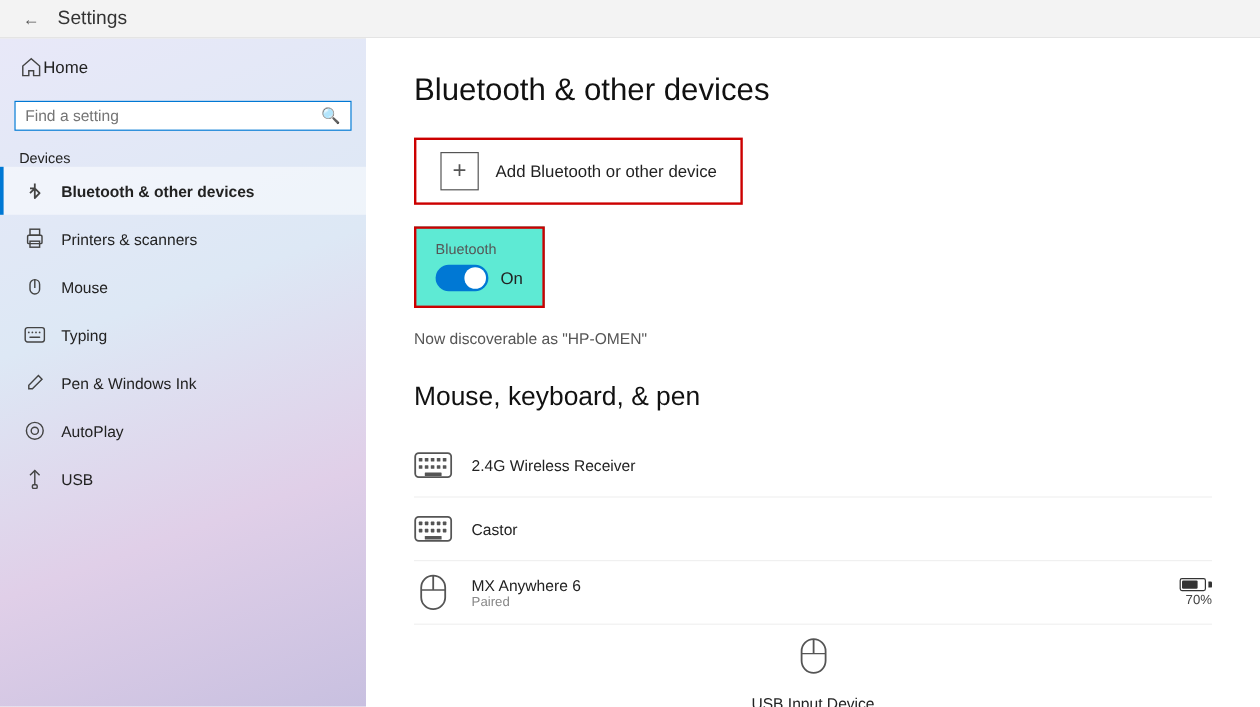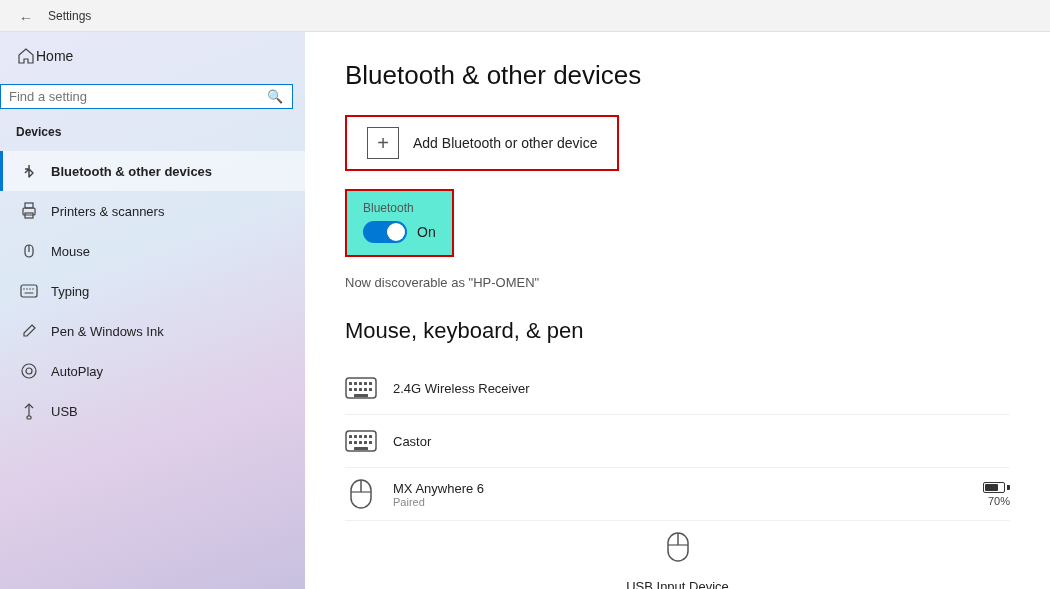--- a/index.html
+++ b/index.html
@@ -29,21 +29,21 @@
       height: 28px;
       display: flex;
       align-items: center;
       justify-content: center;
       cursor: pointer;
       border-radius: 3px;
       margin-right: 8px;
       color: #555;
       font-size: 14px;
     }
-    .titlebar-title { font-size: 12px; color: #333; }
+    .titlebar-title { font-size: 16px; color: #333; }
 
     
     .app-body {
       display: flex;
       flex: 1;
       overflow: hidden;
     }
 
     
     .sidebar {
@@ -59,43 +59,43 @@
     .sidebar-home {
       display: flex;
       align-items: center;
       padding: 14px 16px;
       cursor: pointer;
       font-size: 14px;
       color: #222;
     }
 
     .search-box {
-      margin: 4px 12px 12px 0;
+      margin: 4px 12px 12px 12px;
       display: flex;
       align-items: center;
       border: 1.5px solid #0078d4;
       background: white;
       padding: 4px 8px;
       gap: 6px;
     }
     .search-box input {
       border: none;
       outline: none;
       font-size: 13px;
       width: 100%;
       color: #333;
       background: transparent;
     }
     .search-icon-svg { color: #555; font-size: 13px; }
 
     .sidebar-section-label {
       font-size: 12px;
-      font-weight: 700;
+      font-weight: 400;
       color: #222;
-      padding: 4px 16px 12px 16px;
+      padding: 4px 16px 0 16px;
       text-transform: none;
     }
 
     .sidebar-item {
       display: flex;
       align-items: center;
       padding: 10px 16px;
       cursor: pointer;
       font-size: 13px;
       color: #222;

